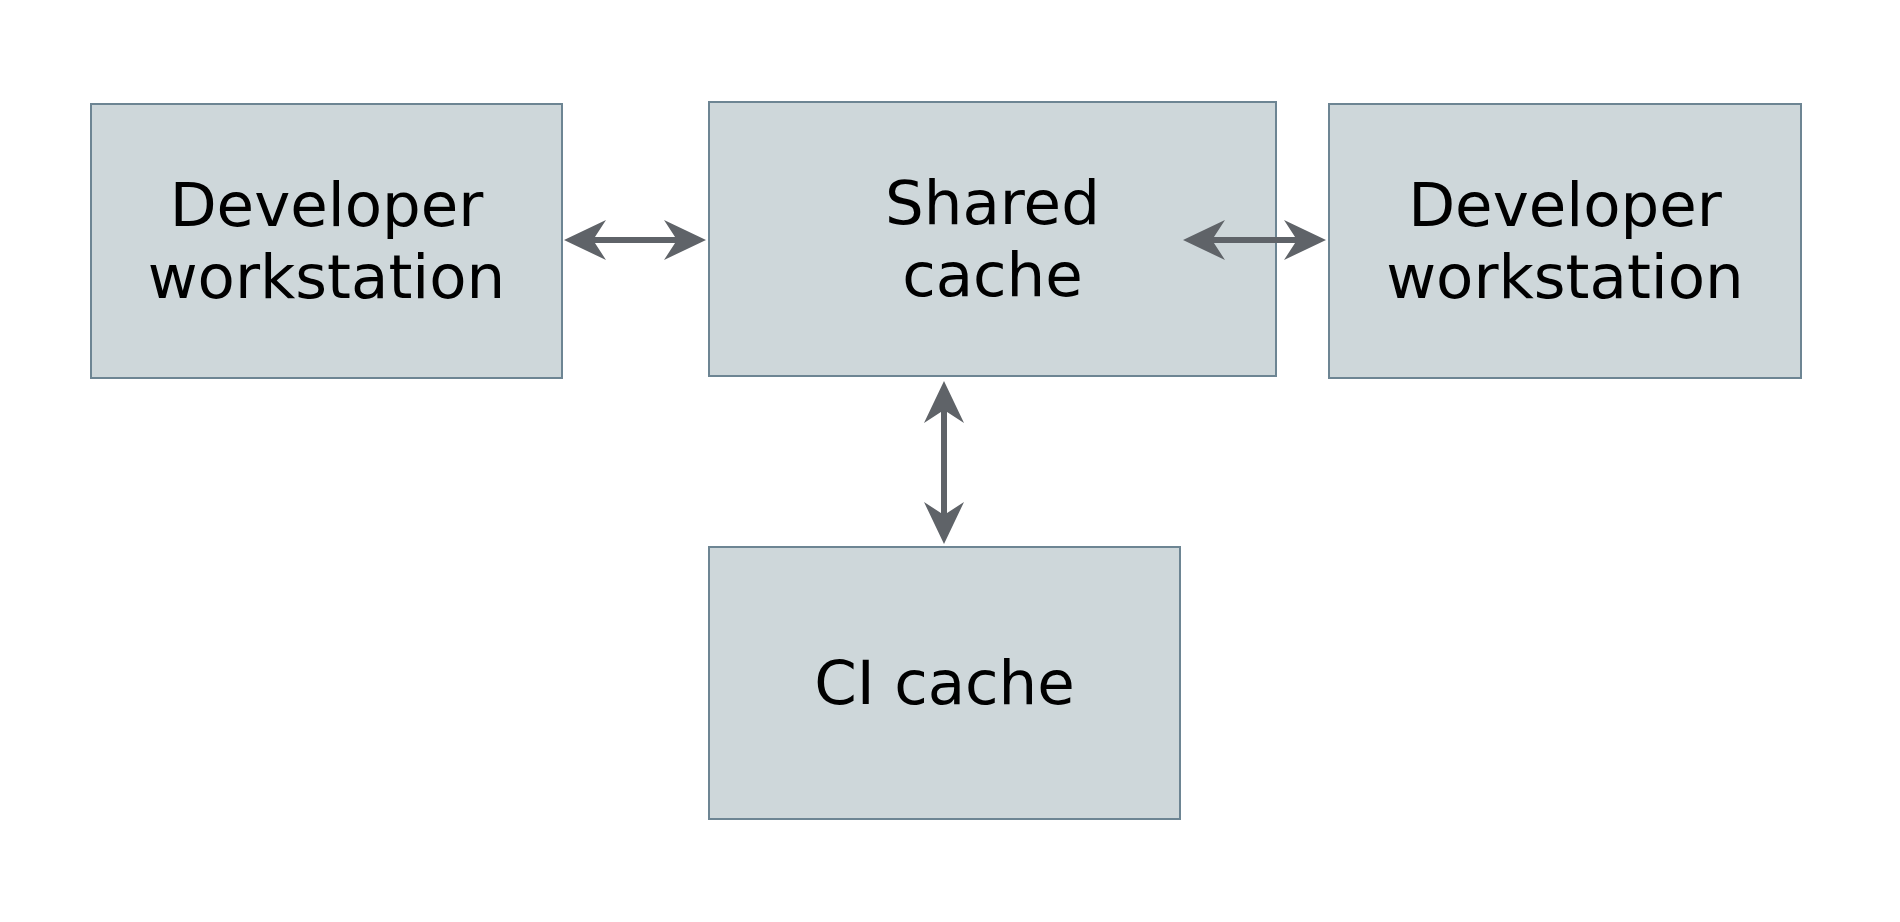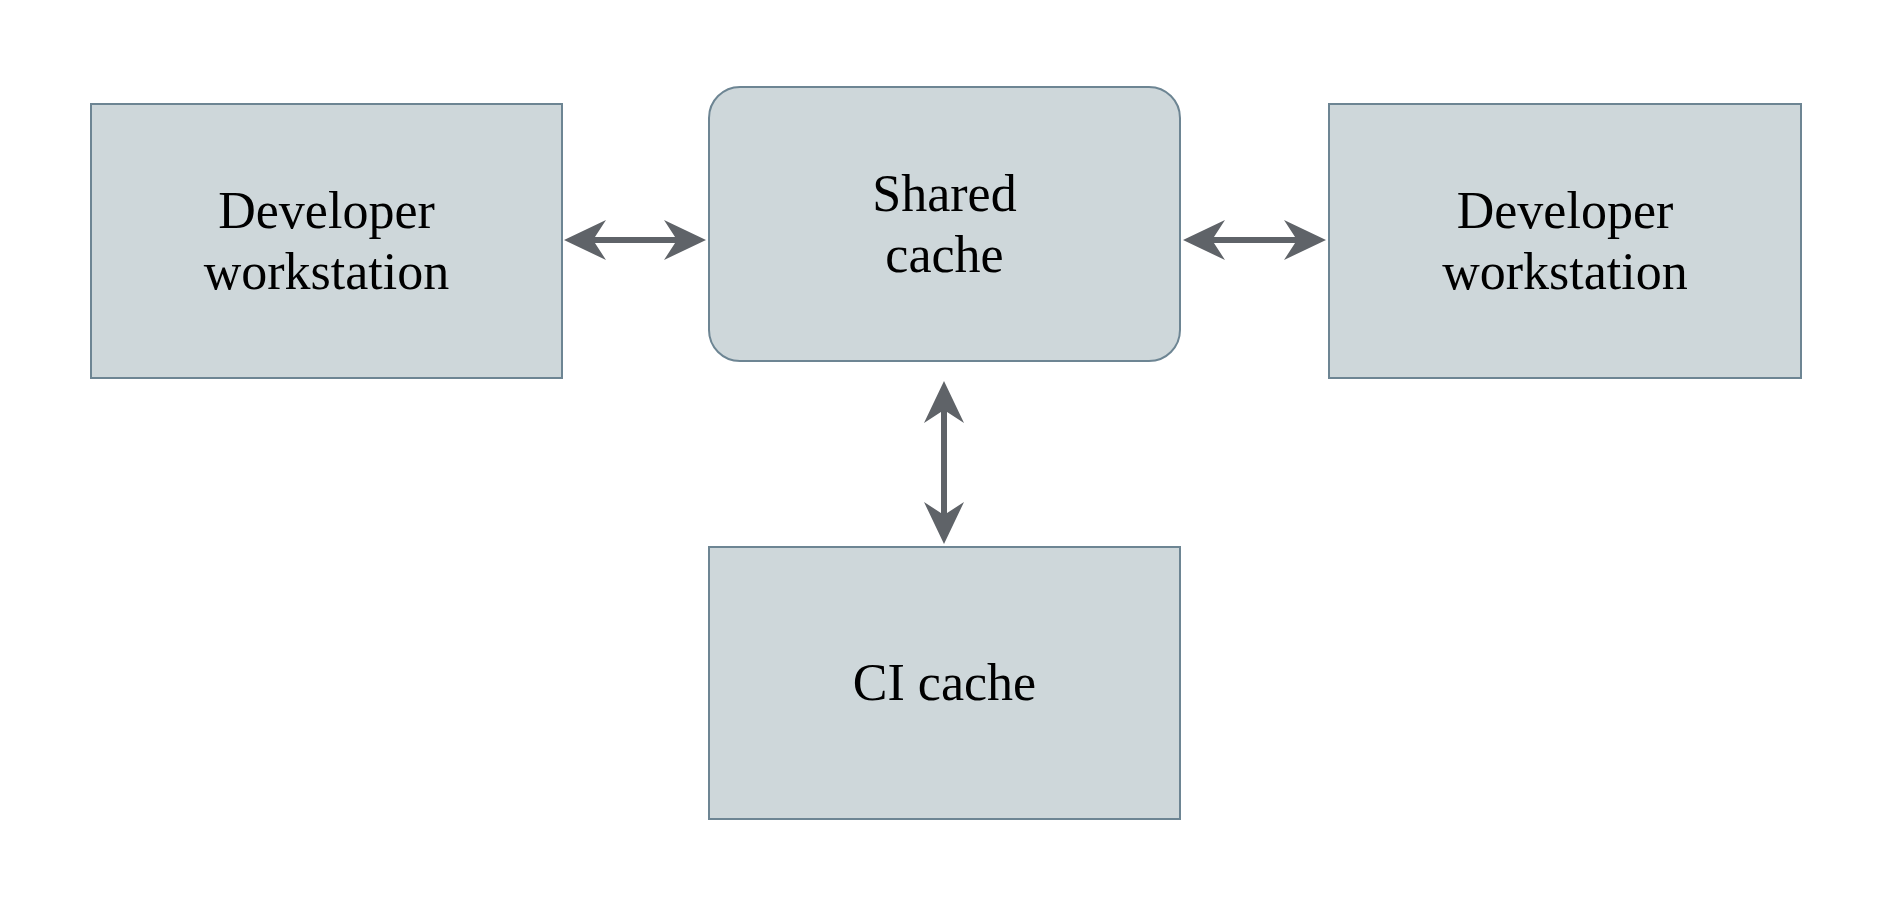--- a/index.html
+++ b/index.html
@@ -21,28 +21,27 @@
   }
   .node {
     position: absolute;
     background: var(--node-fill);
     border: 2px solid var(--node-border);
     display: flex;
     align-items: center;
     justify-content: center;
     text-align: center;
     color: var(--text);
-    font-size: 52px;
+    font-size: 61px;
     line-height: 1.18;
     white-space: pre-line;
     letter-spacing: 0px;
-    font-family: Liberation Serif, serif;
   }
   #node-dev-left   { left:  90px; top: 103px; width: 473px; height: 276px; }
-  #node-cache      { left: 708px; top: 86px; width: 473px; height: 276px; border-radius: 32px; }
+  #node-cache      { left: 708px; top: 101px; width: 569px; height: 276px; }
   #node-dev-right  { left: 1328px; top: 103px; width: 474px; height: 276px; }
   #node-ci         { left: 708px; top: 546px; width: 473px; height: 274px; }
   svg.arrows {
     position: absolute;
     left: 0; top: 0;
     width: 1900px;
     height: 922px;
     pointer-events: none;
   }
   svg.arrows line { stroke: var(--arrow); stroke-width: 6; }

